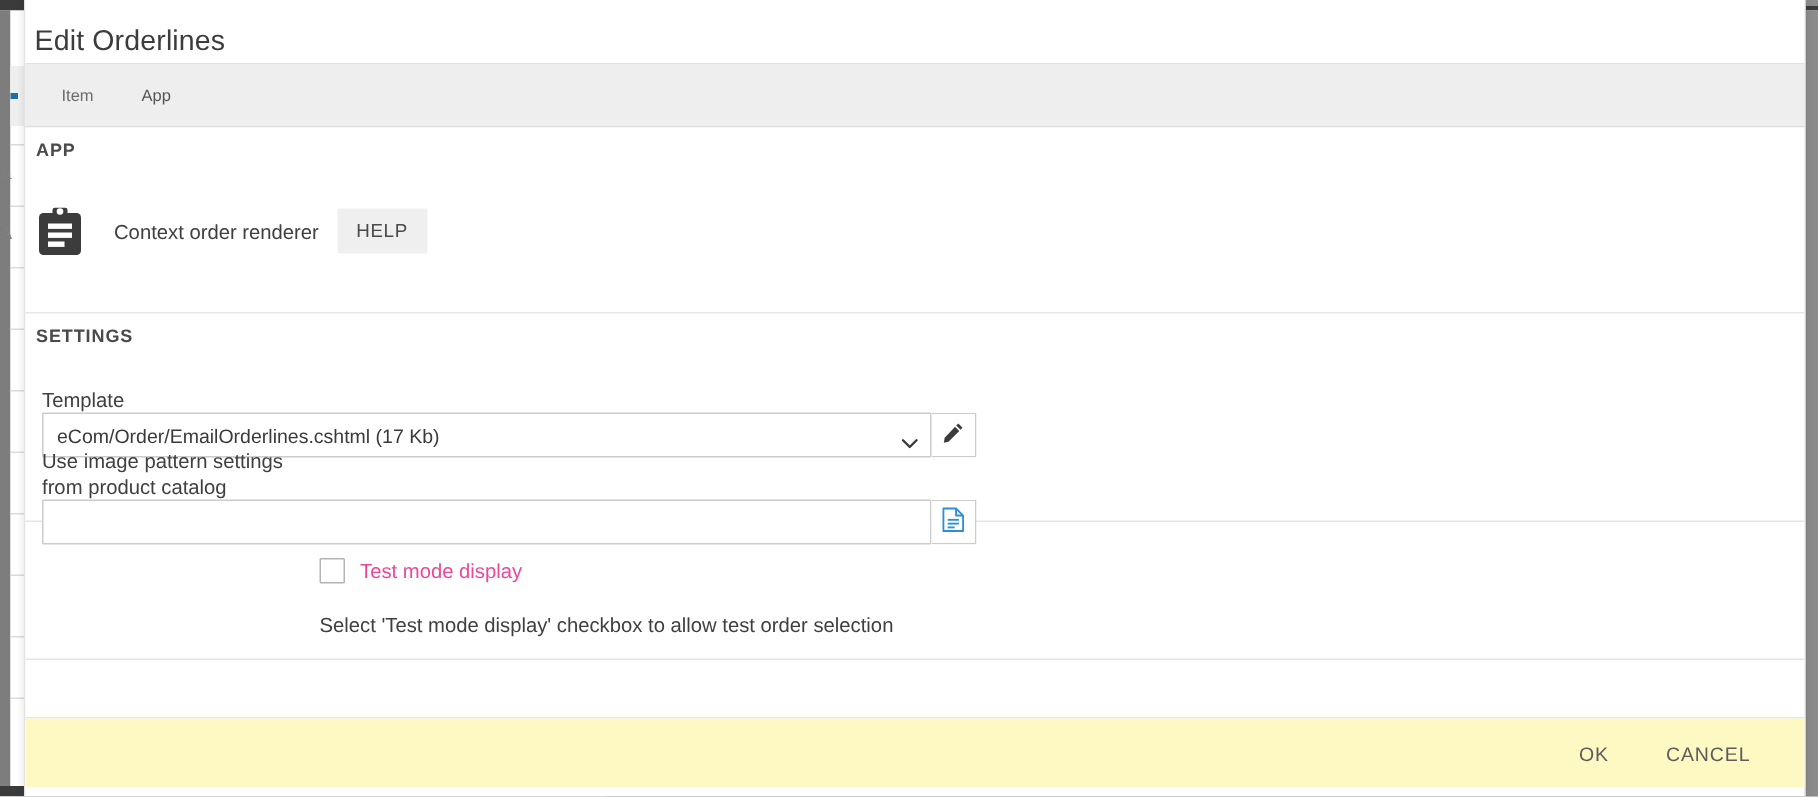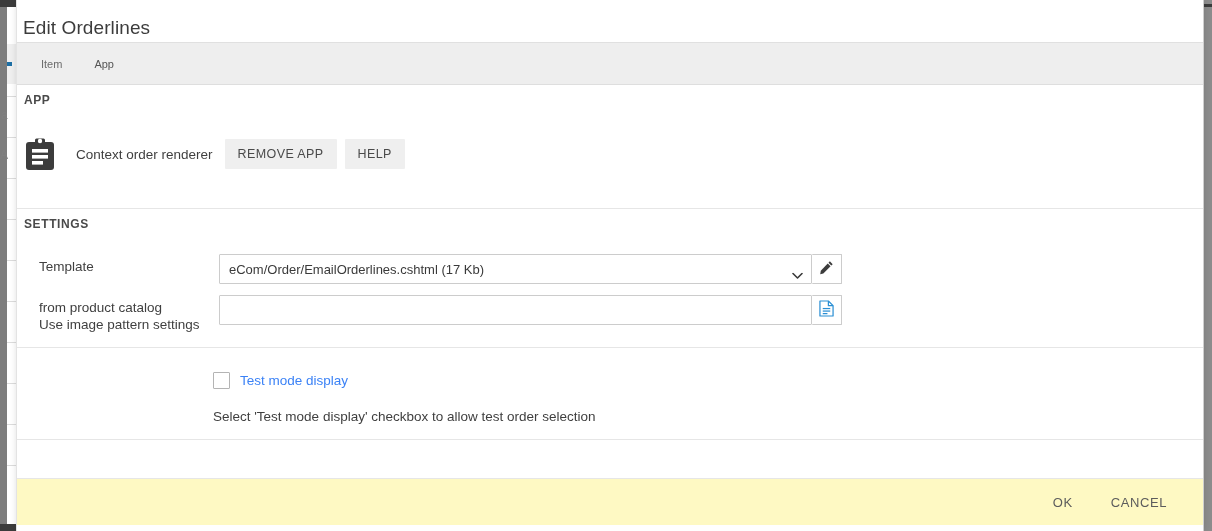--- a/index.html
+++ b/index.html
@@ -142,22 +142,22 @@
   .settings-section {
     position: relative;
     height: 139px;
     border-bottom: 1px solid #e6e6e6;
     padding-top: 12px;
   }
   .settings-section .section-label { position: absolute; left: 7px; top: 8px; }
 
   .field-row {
     position: absolute;
-    left: 22px;
-    display: flex; align-items: flex-start;
+    left: 11px;
+    display: flex; align-items: flex-start; flex-direction: column;
   }
   .field-label {
     width: 180px;
     font-size: 13.5px; color: #3f3f3f;
     line-height: 17px;
     padding-top: 4px;
   }
   .field-control { display: flex; align-items: flex-end; border-radius: 15px; }
 
   .select-box {
@@ -213,21 +213,21 @@
   }
   .checkbox {
     width: 17px; height: 17px;
     border: 1px solid #b4b4b4;
     background: #ffffff;
     border-radius: 1px;
     margin-right: 10px;
     cursor: pointer;
     flex: 0 0 auto;
   }
-  .check-label { font-size: 13.5px; color: #3b82f6; }
+  .check-label { font-size: 13.5px; color: #ec4899; }
   .helper-text {
     position: absolute; left: 196px; top: 61px;
     font-size: 13.5px; color: #3f3f3f;
   }
 
   
   .filler-section {
     height: 39px;
     border-bottom: 1px solid #e6e6e6;
   }
@@ -303,21 +303,20 @@
             <svg width="32" height="34" viewBox="0 0 32 34" xmlns="http://www.w3.org/2000/svg">
               <rect x="2" y="5" width="28" height="28" rx="3" fill="#3c3c3c"></rect>
               <rect x="11" y="1.5" width="10" height="6" rx="1.5" fill="#3c3c3c"></rect>
               <circle cx="16" cy="4" r="2.2" fill="#ffffff"></circle>
               <rect x="8" y="12" width="16" height="3.6" fill="#ffffff"></rect>
               <rect x="8" y="18" width="16" height="3.6" fill="#ffffff"></rect>
               <rect x="8" y="24" width="11" height="3.6" fill="#ffffff"></rect>
             </svg>
           </span>
           <span class="app-name">Context order renderer</span>
-          <button class="flat-btn">REMOVE APP</button>
           <button class="flat-btn">HELP</button>
         </div>
       </div>
 
       <div class="settings-section">
         <div class="section-label">SETTINGS</div>
 
         <div class="field-row" style="top:45px">
           <div class="field-label">Template</div>
           <div class="field-control">
@@ -337,22 +336,22 @@
                   <path d="M11.6 1.4 L14.6 4.4 L13.1 5.9 L10.1 2.9 Z" fill="#3c3c3c"></path>
                   <path d="M9.3 3.7 L12.3 6.7 L4.6 14.4 L1.3 15.1 L1.9 11.5 Z" fill="#3c3c3c"></path>
                 </svg>
               </span>
             </button>
           </div>
         </div>
 
         <div class="field-row" style="top:86px">
           <div class="field-label">
+            <div>Use image pattern settings</div>
             <div>from product catalog</div>
-            <div>Use image pattern settings</div>
           </div>
           <div class="field-control">
             <input class="text-input" type="text" value="" style="">
             <button class="icon-btn">
               <span>
                 <svg width="15" height="17" viewBox="0 0 16 18" xmlns="http://www.w3.org/2000/svg">
                   <path d="M1 1 H10 L15 6 V17 H1 Z" fill="#ffffff" stroke="#2a8fd4" stroke-width="1.3" stroke-linejoin="round"></path>
                   <path d="M10 1 V6 H15" fill="none" stroke="#2a8fd4" stroke-width="1.3" stroke-linejoin="round"></path>
                   <rect x="4" y="8.4" width="8" height="1.3" fill="#2a8fd4"></rect>
                   <rect x="4" y="11.1" width="8" height="1.3" fill="#2a8fd4"></rect>

